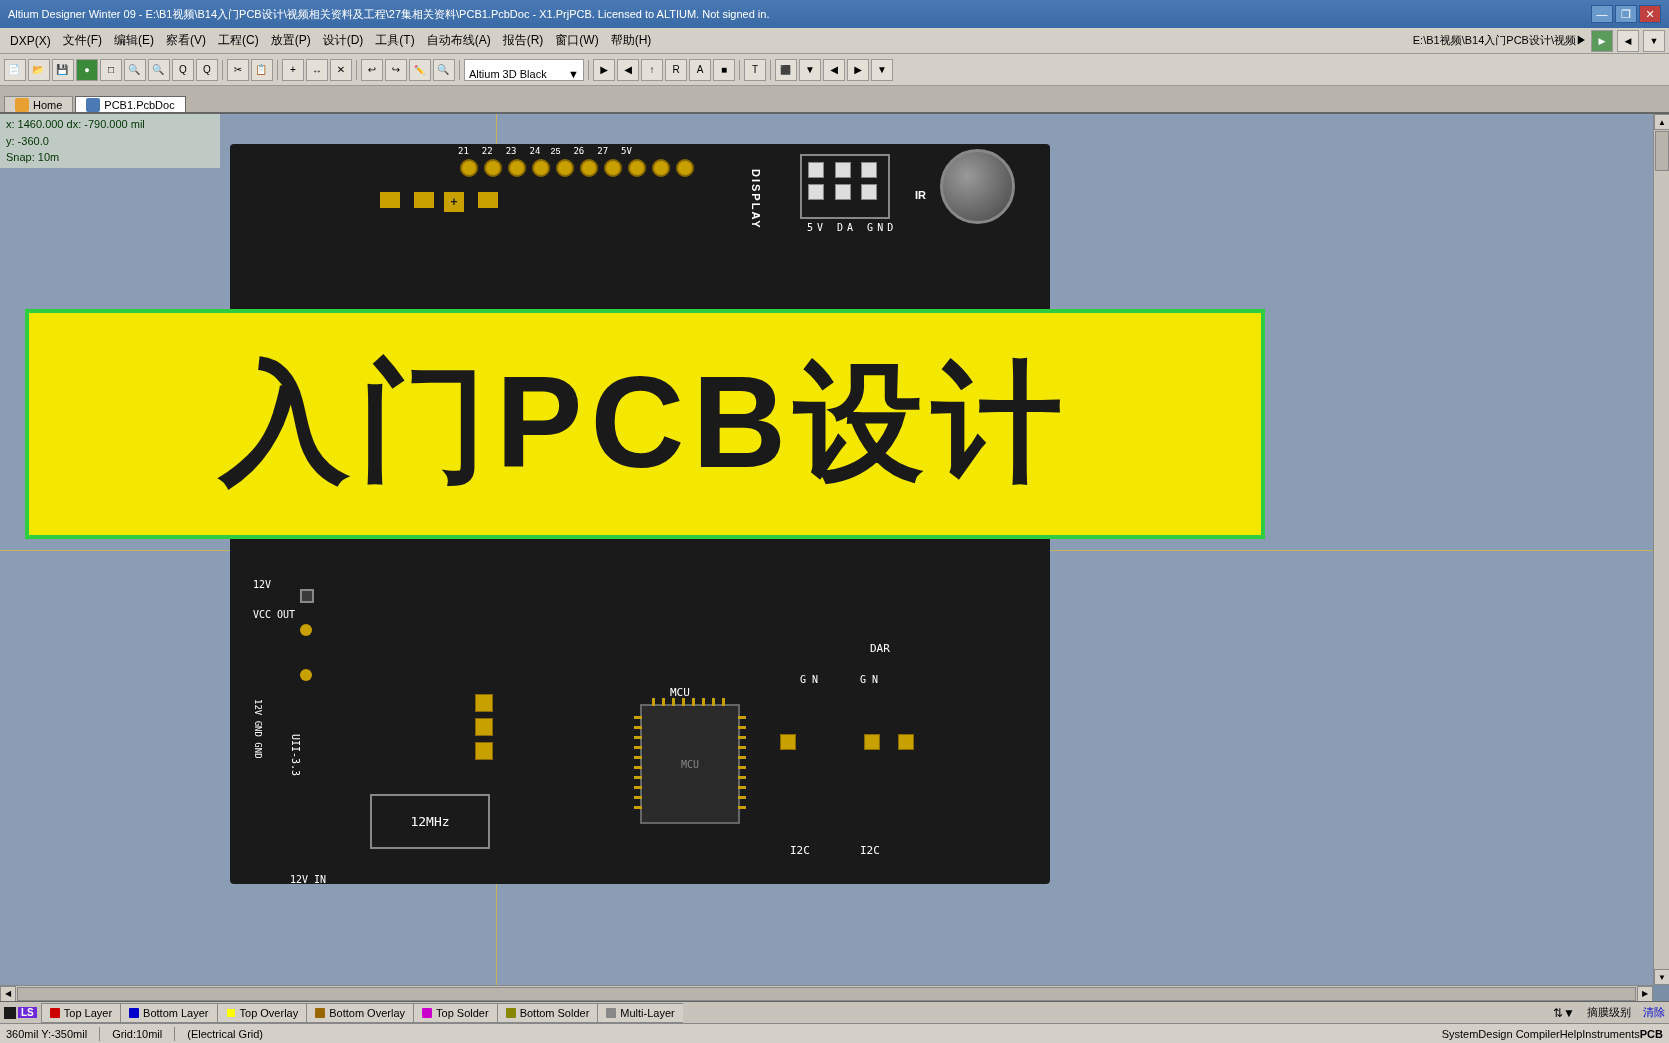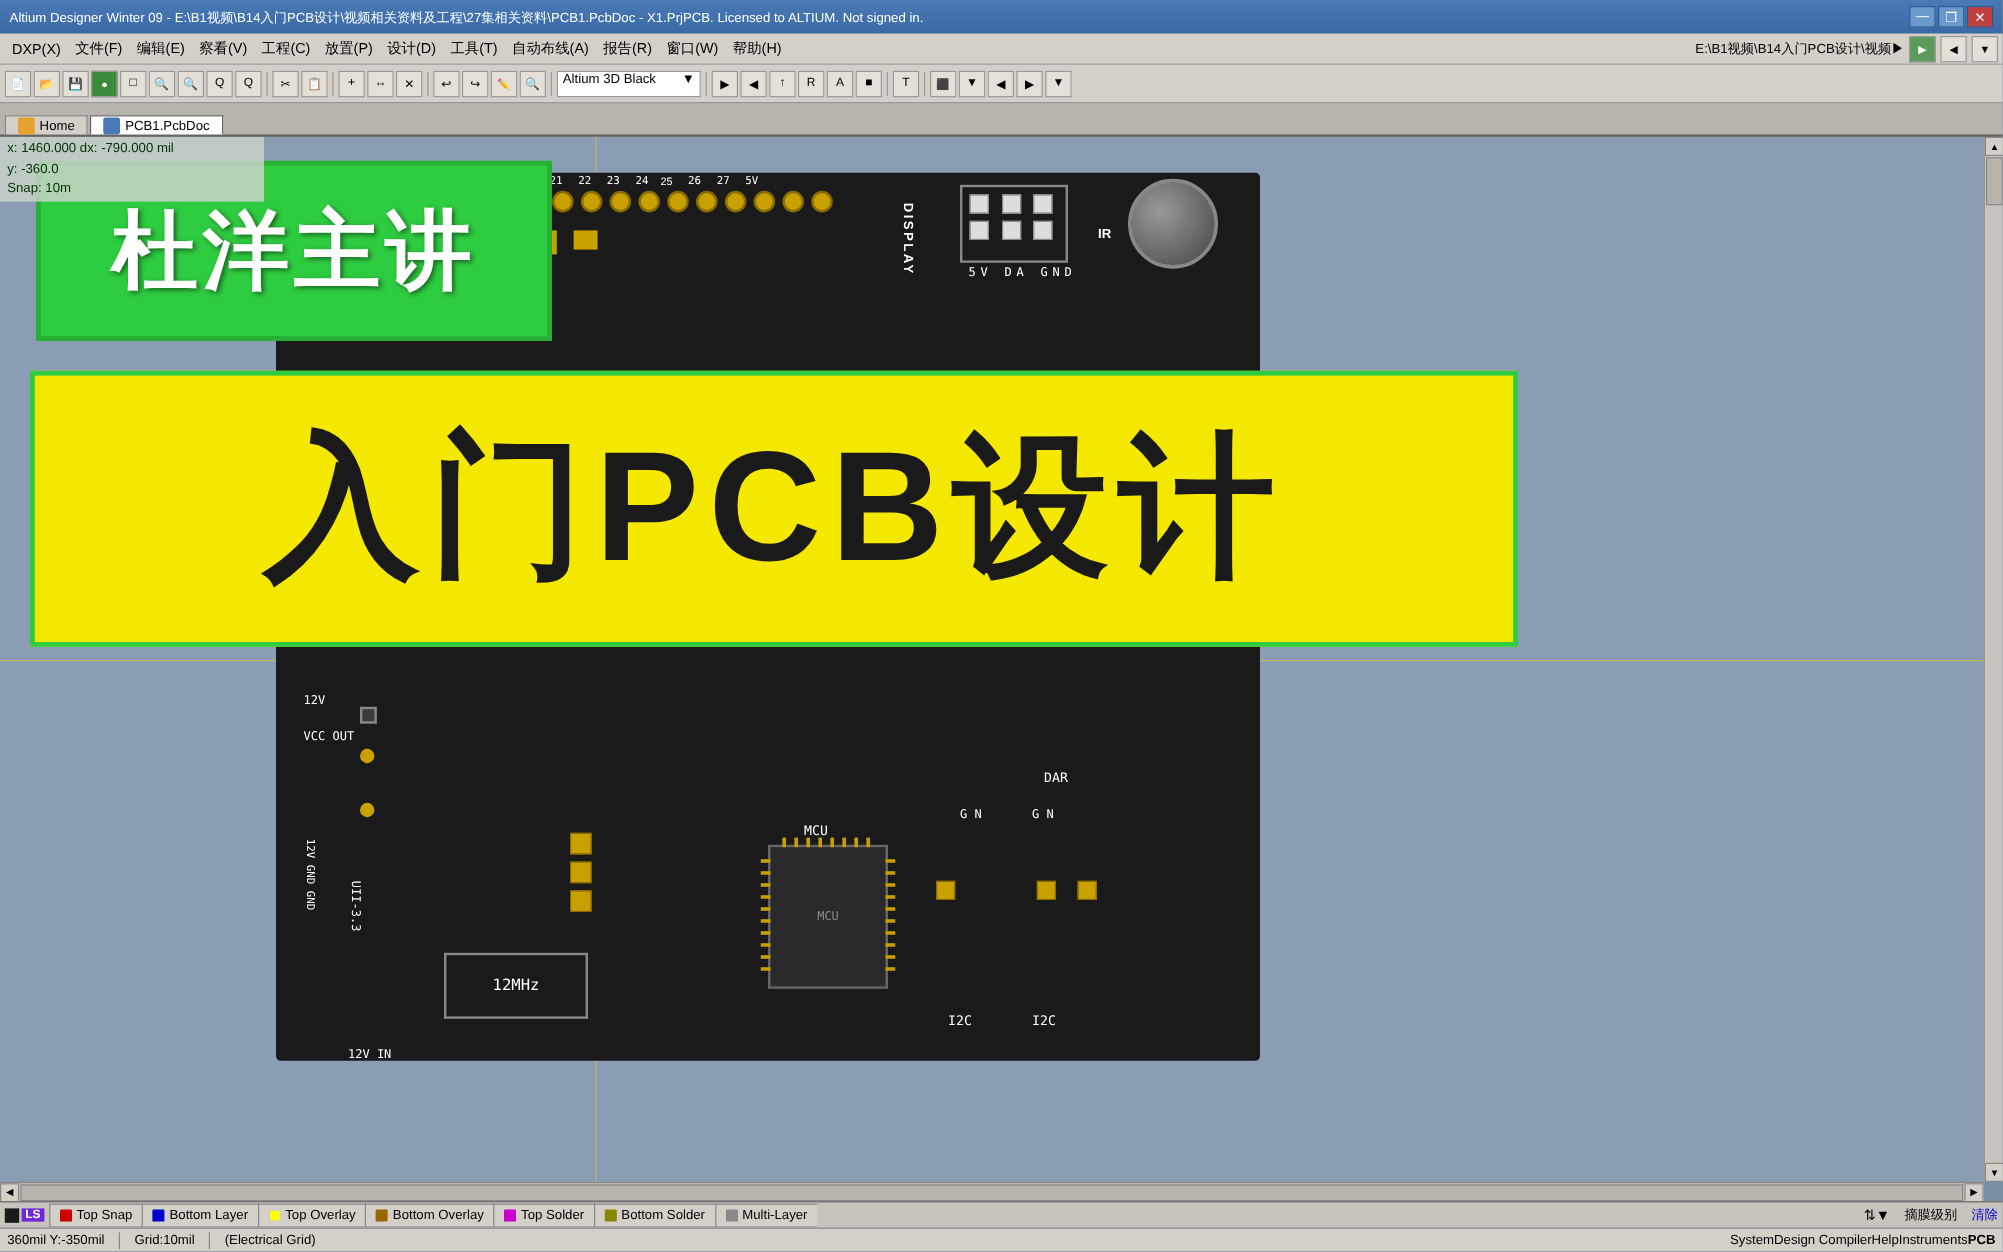--- a/index.html
+++ b/index.html
@@ -96,21 +96,21 @@
       background: #999;
       margin: 0 2px;
     }
     .toolbar-dropdown {
       height: 22px;
       background: white;
       border: 1px solid #999;
       padding: 0 4px;
       font-size: 11px;
       display: flex;
-      align-items: flex-start;
+      align-items: flex-end;
       min-width: 120px;
       cursor: pointer;
     }
 
     
     #tabs-bar {
       width: 100%;
       height: 28px;
       background: #b8b4ac;
       border-bottom: 2px solid #666;
@@ -656,23 +656,20 @@
 </div>
 
 <div id="canvas-area">
   <div id="pcb-view">
 
     <div class="cross-h"></div>
     <div class="cross-v" style="left: 30%;"></div>
 
     <div id="pcb-board"></div>
 
-    <div id="green-box-top">
-      <span id="chinese-text-1">杜洋主讲</span>
-    </div>
 
     <div id="yellow-banner">
       <span id="chinese-text-2">入门PCB设计</span>
     </div>
 
 
     <div class="pins-row">
       <div class="pin-circle"></div>
       <div class="pin-circle"></div>
       <div class="pin-circle"></div>
@@ -818,21 +815,21 @@
     <div class="scroll-btn" style="width:16px; height:16px;">▶</div>
   </div>
 </div>
 
 <div id="layer-tabs">
   <div style="width:12px; height:12px; background:#1a1a1a; display:inline-block; margin-right:2px;"></div>
   <div style="background:#6d28d9; color:white; padding:0 3px; font-size:10px; font-weight:bold; margin-right:4px;">LS</div>
 
   <div class="layer-tab">
     <span class="layer-color-dot" style="background:#cc0000;"></span>
-    <span>Top Snap</span>
+    <span>Top Layer</span>
   </div>
   <div class="layer-tab">
     <span class="layer-color-dot" style="background:#0000cc;"></span>
     <span>Bottom Layer</span>
   </div>
   <div class="layer-tab">
     <span class="layer-color-dot" style="background:#ffff00; border:1px solid #ccc;"></span>
     <span>Top Overlay</span>
   </div>
   <div class="layer-tab">

